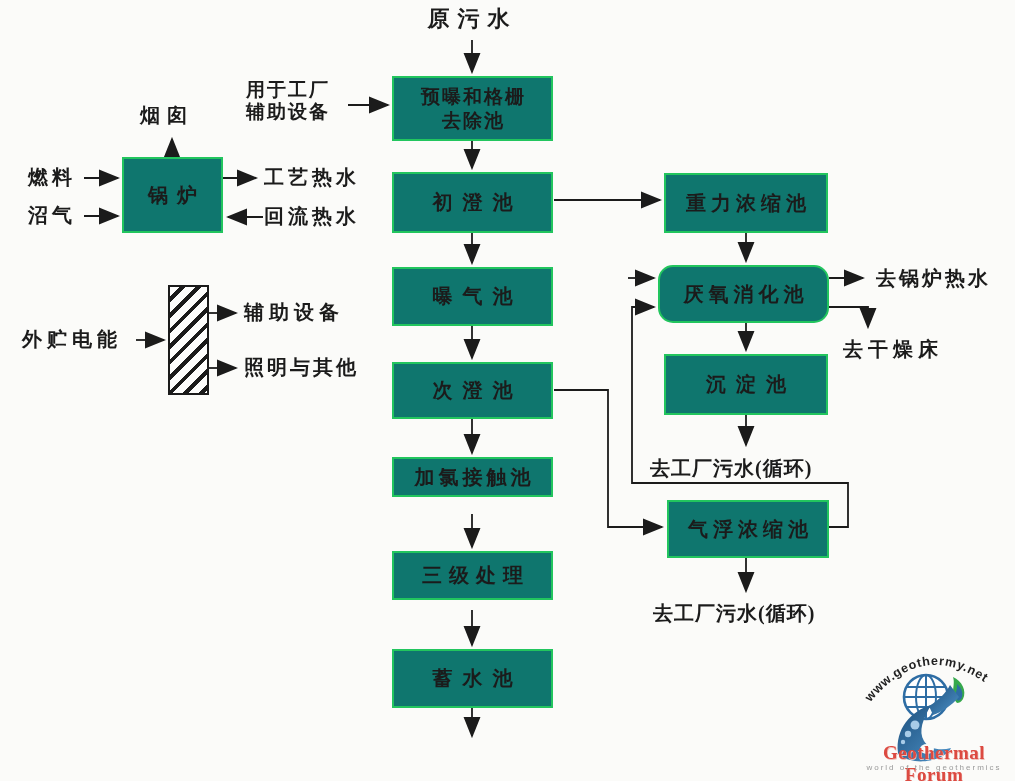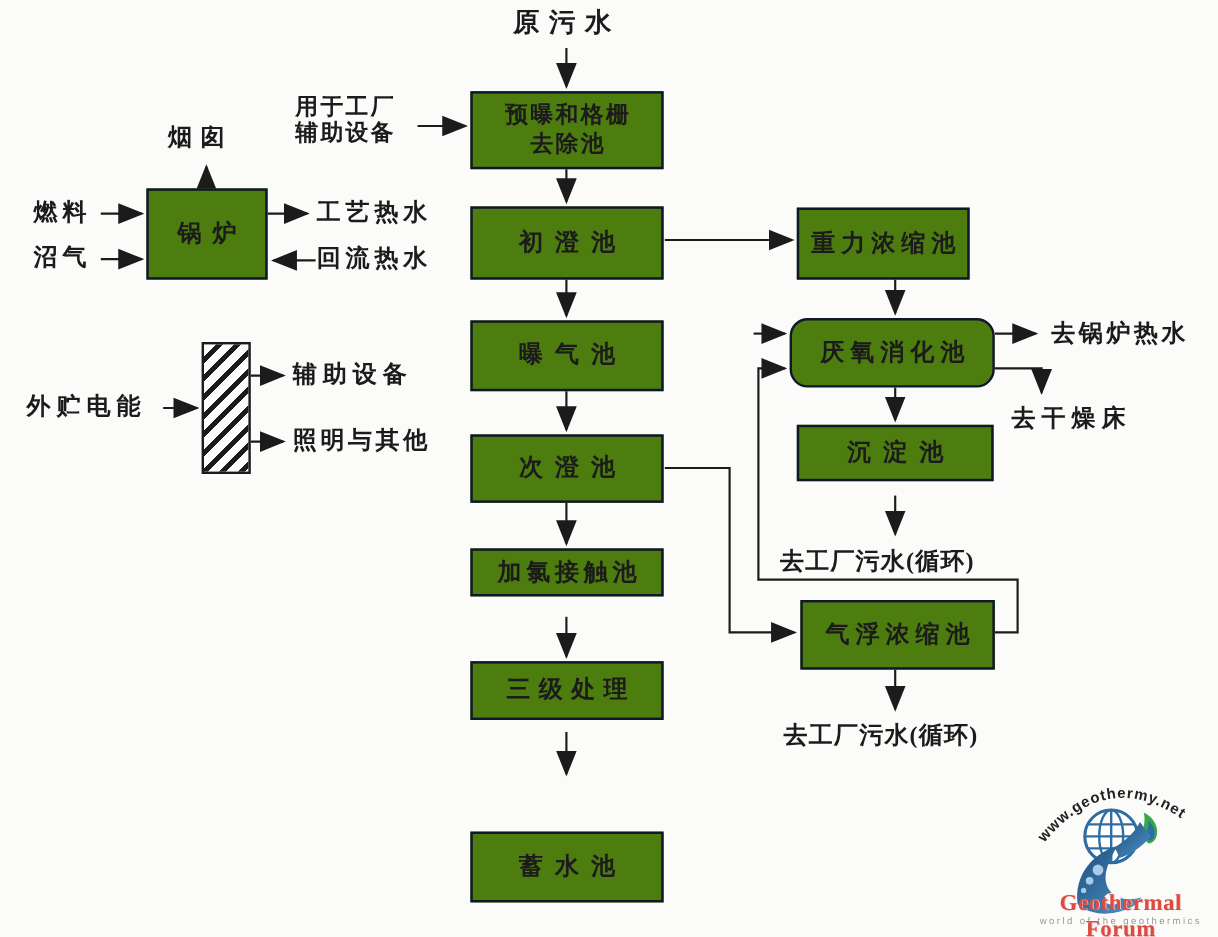--- a/index.html
+++ b/index.html
@@ -2,21 +2,21 @@
 <html><head>
 <meta charset="utf-8">
 <style>
   html,body{margin:0;padding:0;background:#e8e8e4;}
   #canvas{
     position:relative;width:1015px;height:781px;margin:0 auto;
     background:#fbfbf9;overflow:hidden;
     font-family:"Liberation Serif","DejaVu Serif",serif;color:#1b1b1b;
   }
   .box{
-    position:absolute;border:2px solid #0f172a;background:#4d7c0f;
+    position:absolute;border:2px solid #22c55e;background:#0f766e;
     display:flex;flex-direction:column;align-items:center;justify-content:center;
     text-align:center;font-weight:700;font-size:20px;letter-spacing:5px;
     line-height:1.25;box-sizing:border-box;
   }
   .box .ln{text-indent:5px;}
   .lbl{
     position:absolute;font-weight:700;font-size:20px;letter-spacing:3px;
     white-space:nowrap;line-height:1.15;
   }
   .lbl.center{text-align:center;}
@@ -155,39 +155,39 @@
   </div>
 
   <div class="box" style="left:392px;top:457px;width:161px;height:40px;letter-spacing:4px;">
     <div class="ln" style="text-indent:4px;">加氯接触池</div>
   </div>
 
   <div class="box" style="left:392px;top:551px;width:161px;height:49px;letter-spacing:7px;">
     <div class="ln" style="text-indent:7px;">三级处理</div>
   </div>
 
-  <div class="box" style="left:392px;top:649px;width:161px;height:59px;letter-spacing:10px;margin-top:44px;">
+  <div class="box" style="left:392px;top:649px;width:161px;height:59px;letter-spacing:10px;">
     <div class="ln" style="text-indent:10px;">蓄水池</div>
   </div>
 
   <div class="box" style="left:122px;top:157px;width:101px;height:76px;letter-spacing:9px;">
     <div class="ln" style="text-indent:9px;">锅炉</div>
   </div>
 
   <div class="hatch" style="left:168px;top:285px;width:41px;height:110px;"></div>
 
-  <div class="box" style="left:664px;top:173px;width:144px;height:60px;letter-spacing:5px;">
+  <div class="box" style="left:664px;top:173px;width:164px;height:60px;letter-spacing:5px;">
     <div class="ln">重力浓缩池</div>
   </div>
 
   <div class="box" style="left:658px;top:265px;width:171px;height:58px;letter-spacing:5px;border-radius:15px;">
     <div class="ln">厌氧消化池</div>
   </div>
 
-  <div class="box" style="left:664px;top:354px;width:164px;height:47px;letter-spacing:10px;align-items:center;">
+  <div class="box" style="left:664px;top:354px;width:164px;height:61px;letter-spacing:10px;align-items:center;">
     <div class="ln" style="text-indent:10px;">沉淀池</div>
   </div>
 
   <div class="box" style="left:667px;top:500px;width:162px;height:58px;letter-spacing:5px;">
     <div class="ln">气浮浓缩池</div>
   </div>
 
   <div class="wm-title">Geothermal Forum</div>
   <div class="wm-sub">world of the geothermics</div>
 

